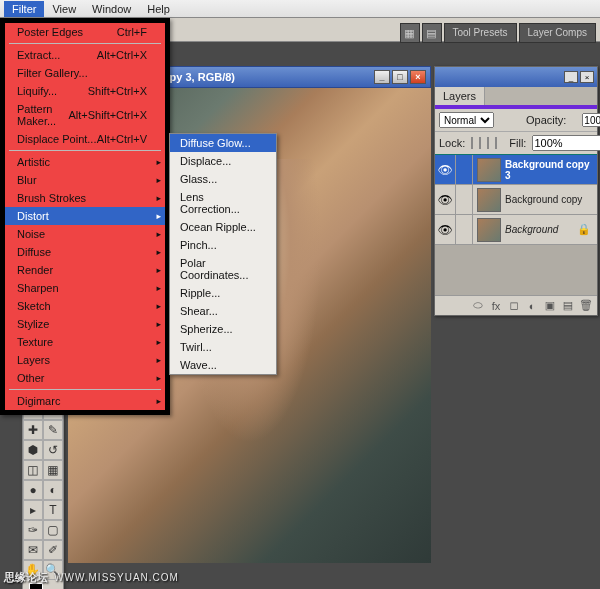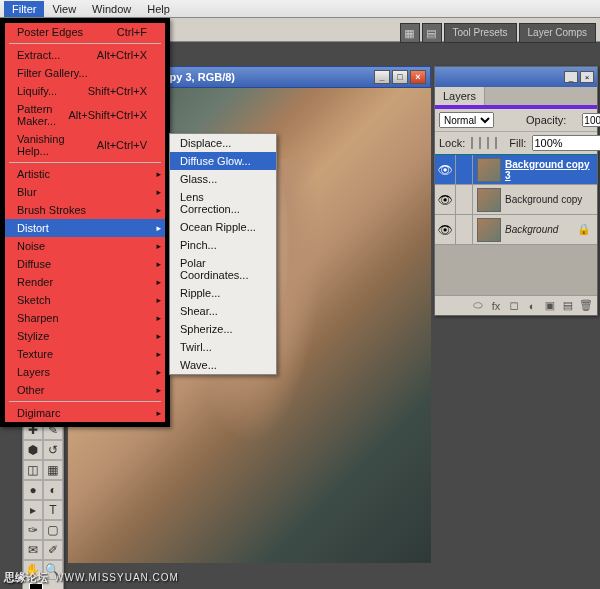--- a/index.html
+++ b/index.html
@@ -47,21 +47,21 @@
 .layers .tab-row { display: flex; background: #c8c4bc; border-bottom: 4px solid #6d28d9; }
 .layers .tab-row span { padding: 3px 8px; background: #d4d0c8; border-right: 1px solid #999; color: #222; }
 .layers .opts { display: flex; align-items: center; padding: 3px 4px; gap: 16px; color: #222; border-bottom: 1px solid #aaa; }
 .layers .opts select { font-size: 10px; height: 16px; }
 .layers .opts input { width: 34px; font-size: 10px; height: 14px; }
 .layers .lock { display: flex; align-items: center; padding: 3px 4px; gap: 6px; color: #222; border-bottom: 1px solid #0f766e; font-size:10px;}
 .layers .lock .i { width:12px;height:12px;background:#bbb;border:1px solid #888; }
 .layers .list { background: #b0aca4; min-height: 140px; }
 .layers .lrow { display: flex; align-items: center; background: #d4d0c8; border-bottom: 1px solid #999; height: 30px; }
 .layers .lrow.sel { background: #3165c6; color: #fff; }
-.layers .lrow.sel .nm { color:#fff; font-weight:bold;text-decoration:underline; }
+.layers .lrow.sel .nm { color:#fff; font-weight:bold; }
 .layers .eye { width: 20px; display: flex; justify-content: center; font-size: 12px; }
 .layers .link { width: 18px; border-left:1px solid #999;border-right:1px solid #999;height:100%;}
 .layers .thumb { width: 24px; height: 24px; margin: 0 4px; background: linear-gradient(135deg,#a87d5a,#6b7a6f); border: 1px solid #666; }
 .layers .nm { font-size: 10px; color: #222; flex:1; }
 .layers .nm.it { font-style: italic; }
 .layers .footer { height: 20px; background: #d4d0c8; border-top: 1px solid #999; display:flex;align-items:center;justify-content:flex-end;gap:4px;padding:0 4px;}
 .layers .footer .i { width:14px;height:14px;display:inline-flex;align-items:center;justify-content:center;color:#555;font-size:11px;}
 
 .watermark { position: absolute; left: 4px; bottom: 4px; color: #e8e8e8; font-size: 13px; font-weight: bold; text-shadow: 1px 1px 2px #000; display:flex;align-items:center;gap:6px;}
 .watermark .url { font-size:10px; font-weight:normal; letter-spacing:1px;}
@@ -106,21 +106,21 @@
     </div>
   <div class="row">
       <span>Liquify...</span>
       <span>Shift+Ctrl+X</span>
     </div>
   <div class="row">
       <span>Pattern Maker...</span>
       <span>Alt+Shift+Ctrl+X</span>
     </div>
   <div class="row">
-      <span>Vanishing Help...</span>
+      <span>Displace Point...</span>
       <span>Alt+Ctrl+V</span>
     </div>
   <div class="sep"></div>
   <div class="row arrow">
       <span>Artistic</span>
     </div>
   <div class="row arrow">
       <span>Blur</span>
     </div>
   <div class="row arrow">
@@ -132,46 +132,46 @@
   <div class="row arrow">
       <span>Noise</span>
     </div>
   <div class="row arrow">
       <span>Diffuse</span>
     </div>
   <div class="row arrow">
       <span>Render</span>
     </div>
   <div class="row arrow">
+      <span>Sharpen</span>
+    </div>
+  <div class="row arrow">
       <span>Sketch</span>
     </div>
   <div class="row arrow">
-      <span>Sharpen</span>
-    </div>
-  <div class="row arrow">
       <span>Stylize</span>
     </div>
   <div class="row arrow">
       <span>Texture</span>
     </div>
   <div class="row arrow">
       <span>Layers</span>
     </div>
   <div class="row arrow">
       <span>Other</span>
     </div>
   <div class="sep"></div>
   <div class="row arrow">
       <span>Digimarc</span>
     </div>
 </div>
 
 <div class="submenu">
+  <div class="row sel">Diffuse Glow...</div>
   <div class="row">Displace...</div>
-  <div class="row sel">Diffuse Glow...</div>
   <div class="row">Glass...</div>
   <div class="row">Lens Correction...</div>
   <div class="row">Ocean Ripple...</div>
   <div class="row">Pinch...</div>
   <div class="row">Polar Coordinates...</div>
   <div class="row">Ripple...</div>
   <div class="row">Shear...</div>
   <div class="row">Spherize...</div>
   <div class="row">Twirl...</div>
   <div class="row">Wave...</div>

